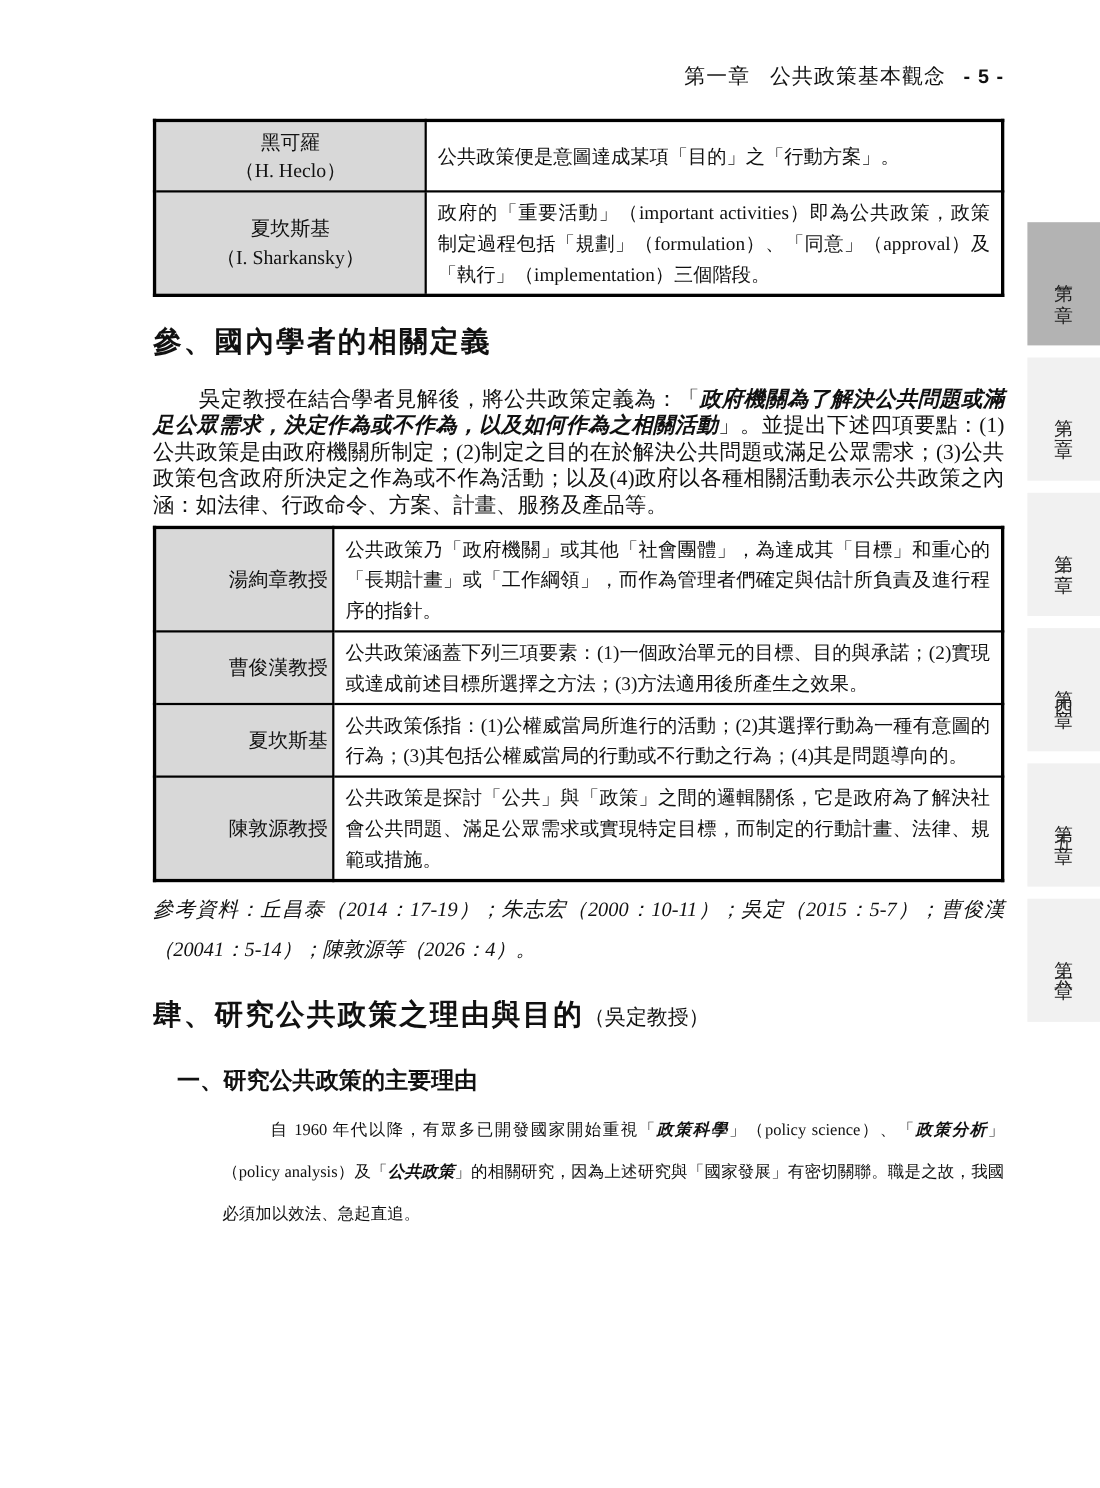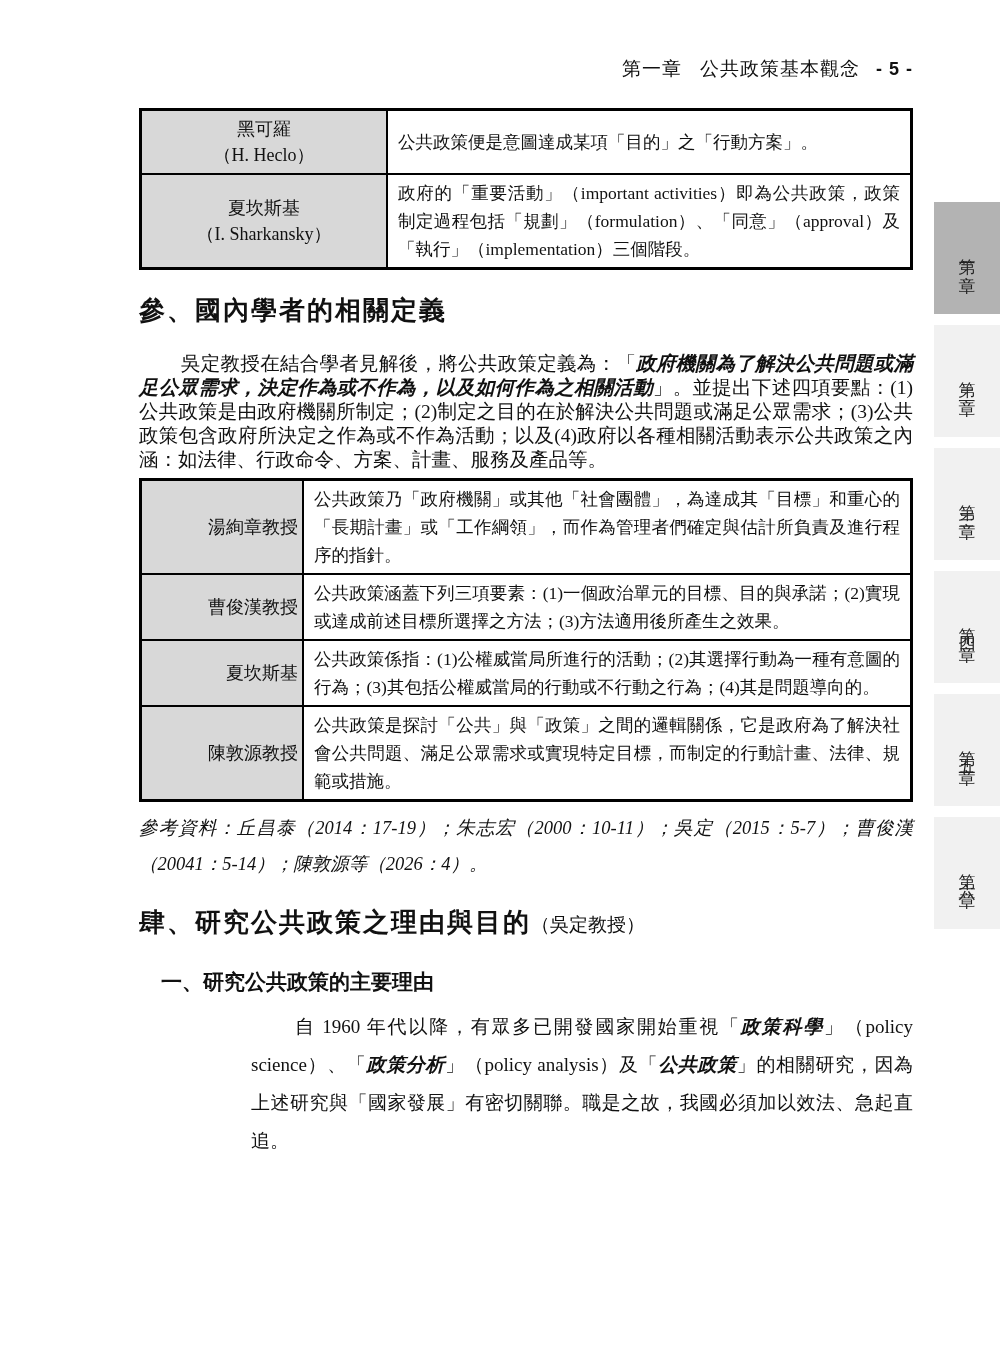--- a/index.html
+++ b/index.html
@@ -53,21 +53,21 @@
   .para{
     margin-top:24px;font-size:19.5px;line-height:24px;text-align:justify;
     text-indent:42px;
   }
   .kai{font-weight:bold;font-style:italic;}
   .reference{
     margin-top:8px;font-size:18.5px;line-height:36px;font-style:italic;
     text-align:justify;
   }
   .body-para{
-    margin:12px 0 0 112px;font-size:19px;line-height:38px;
+    margin:12px 0 0 63px;font-size:15px;line-height:38px;
     text-align:justify;text-indent:44px;
   }
   .term{font-weight:bold;font-style:italic;}
 
   
   .side-tabs{position:absolute;top:202px;right:0;width:66px;}
   .tab{
     width:66px;height:112px;margin-bottom:11px;background:#f1f1f1;
     display:flex;align-items:center;justify-content:center;
     writing-mode:vertical-rl;letter-spacing:9px;font-size:17px;color:#222;

